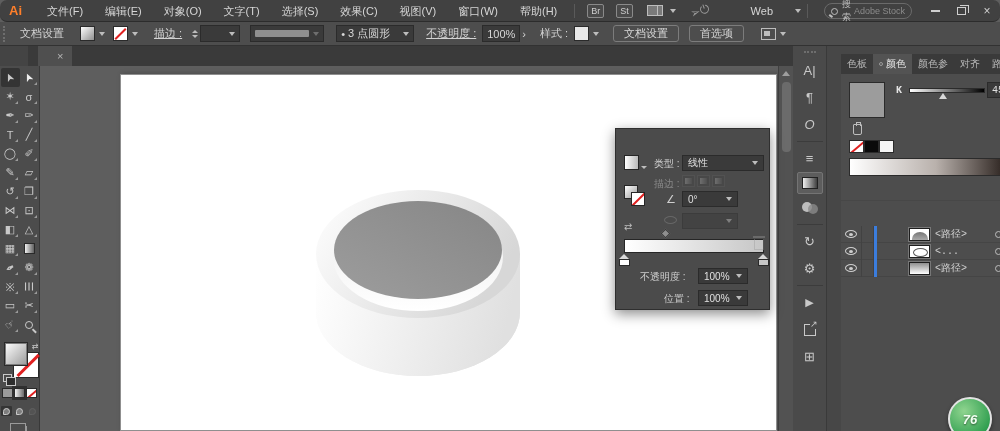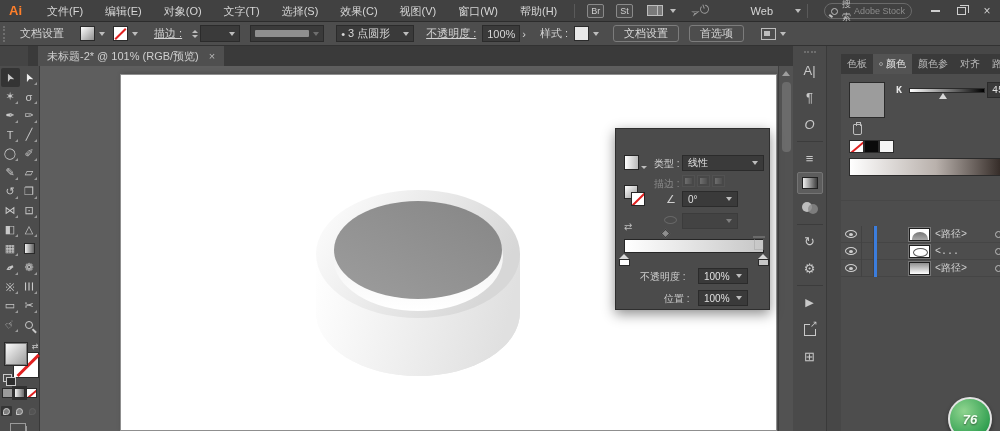--- a/index.html
+++ b/index.html
@@ -3,21 +3,21 @@
 <meta charset="utf-8">
 <style>
   * { margin:0; padding:0; box-sizing:border-box; }
   html,body { width:1000px; height:431px; overflow:hidden; background:#5e5e5e;
     font-family:"Liberation Sans", sans-serif; -webkit-font-smoothing:antialiased; }
   .app { position:absolute; inset:0; width:1000px; height:431px; }
 
   
   .menubar { position:absolute; left:0; top:0; width:1000px; height:22px;
     background:#414141; border-bottom:1px solid #2c2c2c; display:flex; align-items:center;
-    color:#d6d6d6; font-size:11px; }
+    color:#d6d6d6; font-size:11px;border-radius:7px; }
   .ai-logo { color:#ff7f2a; font-weight:bold; font-size:13px; margin:0 14px 0 9px; }
   .menu-item { padding:0 11px; height:22px; line-height:22px; white-space:nowrap; }
   .mb-sep { width:1px; height:14px; background:#5a5a5a; margin:0 6px; }
   .badge { border:1px solid #8a8a8a; border-radius:2px; color:#cfcfcf; font-size:9px;
     padding:1px 3px; margin:0 6px; background:#4a4a4a; }
   .ws-icon { width:16px; height:11px; border:1px solid #bdbdbd; margin:0 3px 0 8px; position:relative; background:#7a7a7a;}
   .ws-icon::after { content:""; position:absolute; top:0; bottom:0; left:9px; width:1px; background:#bdbdbd; }
   .chev { width:0; height:0; border-left:3.5px solid transparent; border-right:3.5px solid transparent;
     border-top:4px solid #bdbdbd; display:inline-block; margin-left:4px; }
   .share-glyph { color:#9a9a9a; font-size:12px; margin-left:14px; transform:rotate(-20deg); display:inline-block;}
@@ -306,21 +306,20 @@
     <span class="chev"></span>
     <span class="btn" style="margin-left:14px">文档设置</span>
     <span class="btn">首选项</span>
     <span class="arrange-icon"></span>
     <span class="chev"></span>
   </div>
 
   <div class="tabbar-left"></div>
   <div class="tabbar">
     <div class="doctab">
-      <span>未标题-2* @ 101% (RGB/预览)</span>
       <span class="close">×</span>
     </div>
   </div>
 
   <div class="toolbar">
     <div class="tools">
       <span class="tool sel t-rot115">
           <span class="g">➤</span>
         </span>
       <span class="tool sub t-rot115">

